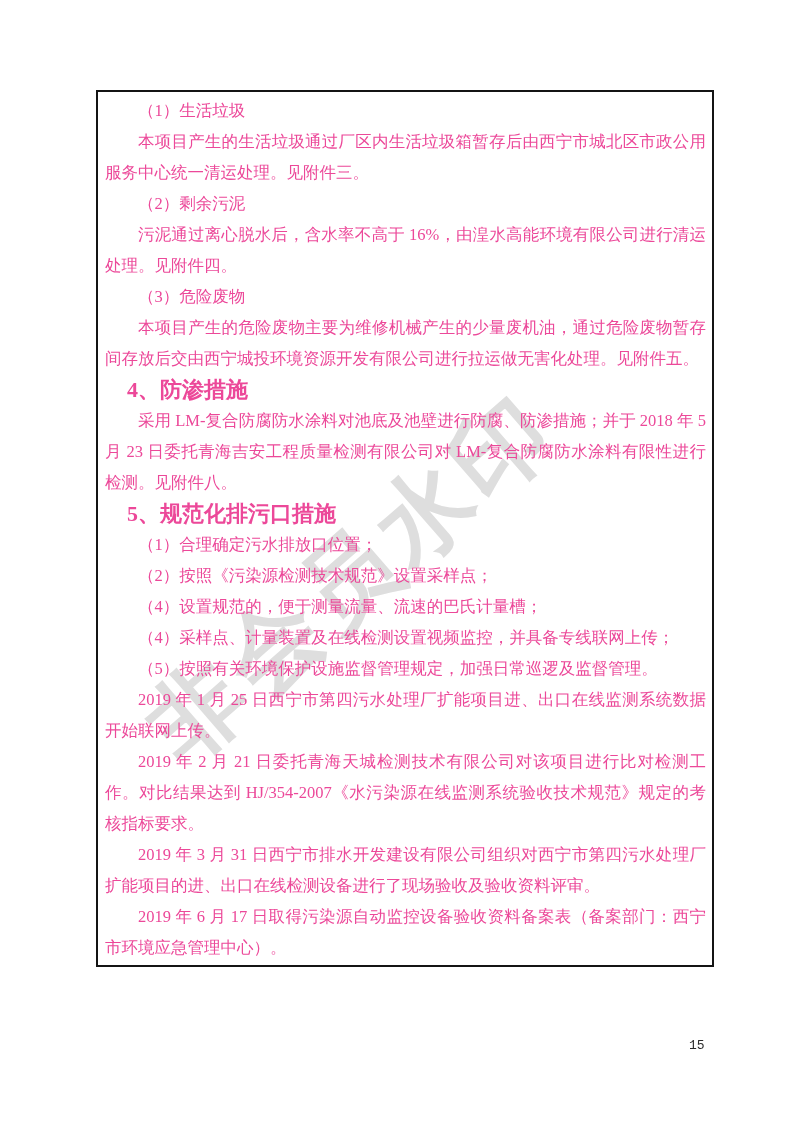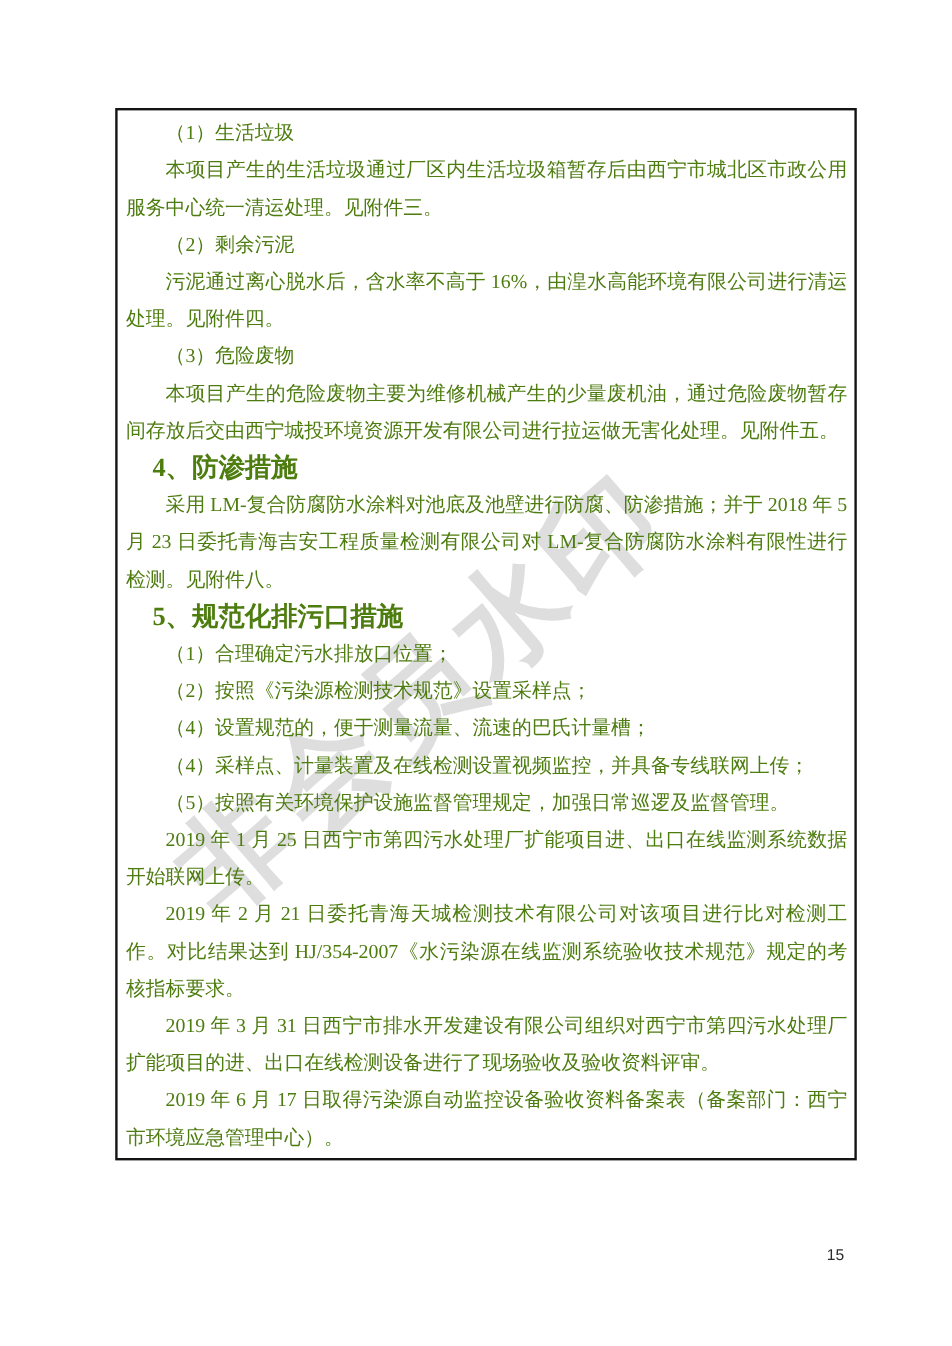--- a/index.html
+++ b/index.html
@@ -42,37 +42,37 @@
     box-sizing: border-box;
     border: 2px solid #141414;
     padding: 3px 6px 0 7px;
     z-index: 2;
     background: transparent;
   }
   .para {
     margin: 0;
     font-size: 16.5px;
     line-height: 31px;
-    color: #4d7c0f;
+    color: #ec4899;
     text-align: justify;
     text-indent: 2em;
     word-break: break-all;
   }
   .para.heading {
     font-weight: 700;
     text-indent: 1em;
     font-size: 22px;
   }
   .page-number {
     position: absolute;
     left: 689px;
     top: 1038px;
     font-size: 13px;
     color: #2b2b2b;
-    font-family: Liberation Sans, sans-serif;
+    font-family: Liberation Mono, monospace;
     z-index: 2;
   }
 </style>
 </head>
 <body>
 
 <div class="page">
 
   <div class="watermark" style="color: rgb(222, 222, 222);">非会员水印</div>
 

